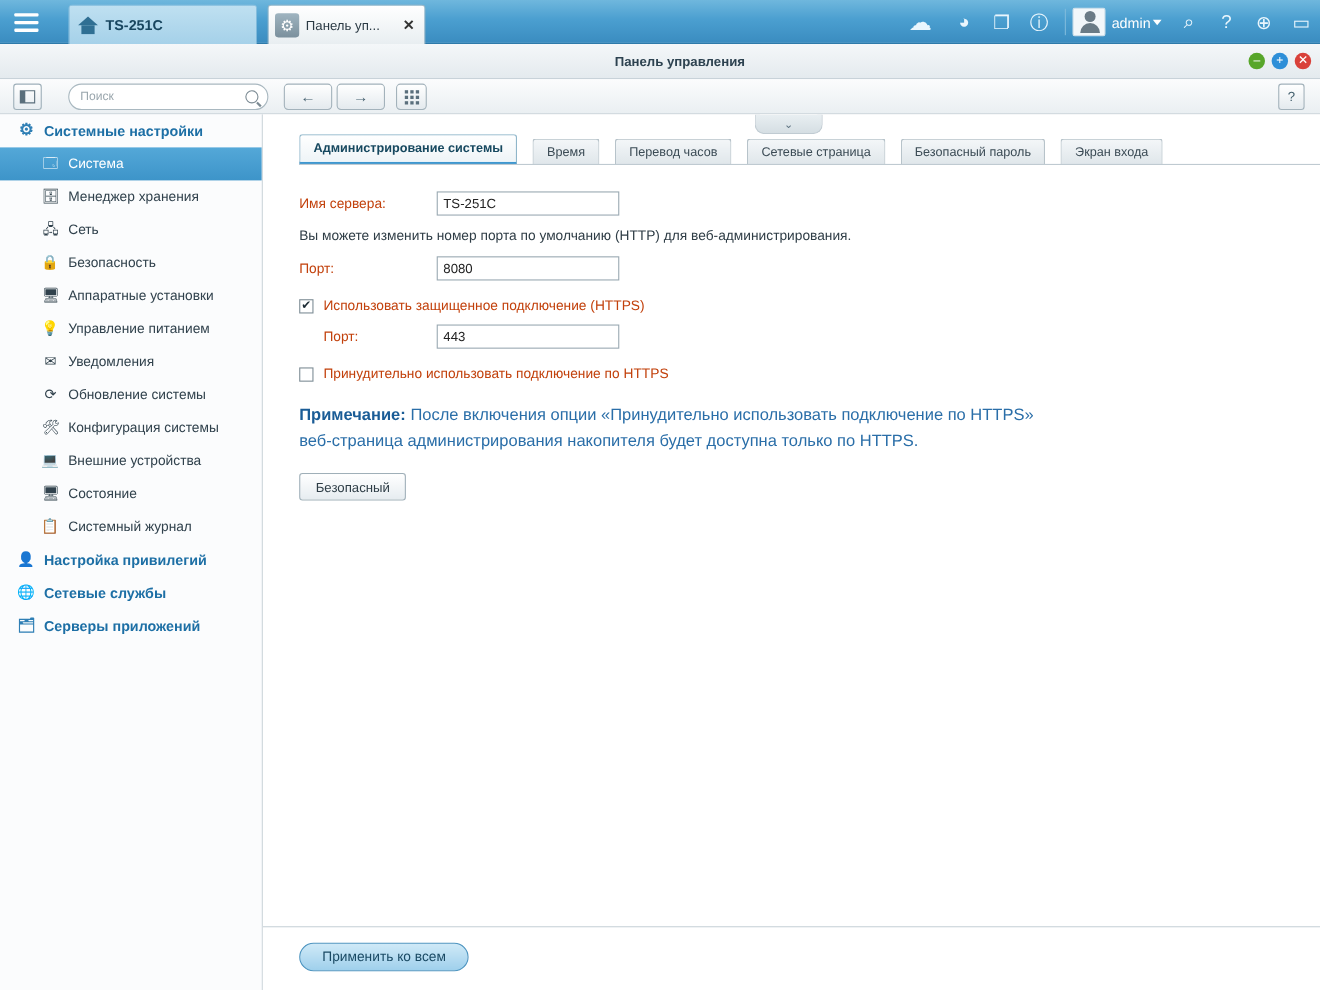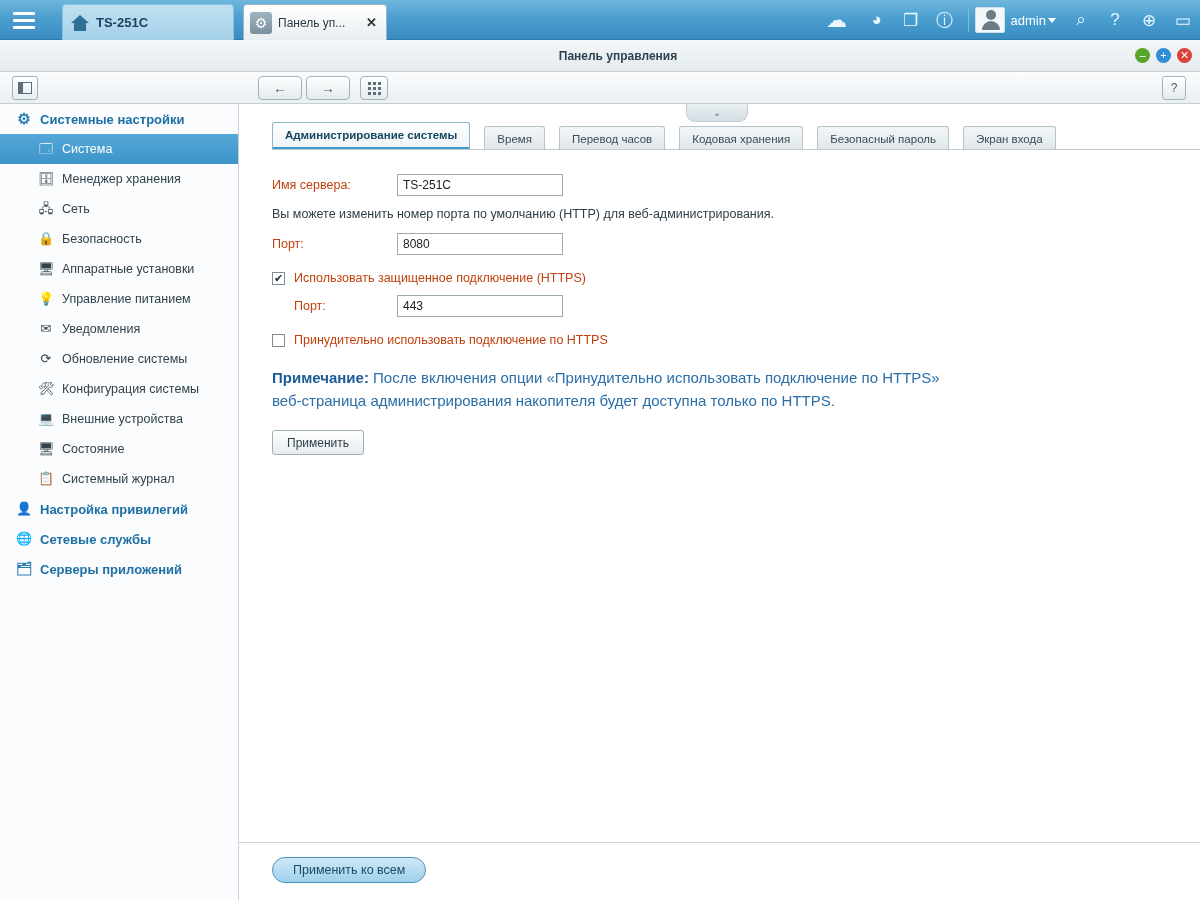--- a/index.html
+++ b/index.html
@@ -304,20 +304,24 @@
       <div class="wbtn min">–</div>
       <div class="wbtn max">+</div>
       <div class="wbtn cls">✕</div>
     </div>
   </div>
 
   <div class="toolbar">
     <div class="panel-toggle">
       <span></span>
     </div>
+    <div class="search-box">
+      <input placeholder="Поиск" style="">
+      <span class="mag"></span>
+    </div>
     <div class="navbtn back">←</div>
     <div class="navbtn fwd">→</div>
     <div class="gridbtn">
       <i></i>
         <i></i>
         <i></i>
       <i></i>
         <i></i>
         <i></i>
       <i></i>
@@ -399,21 +403,21 @@
   </div>
 
   <div class="content">
 
     <div class="collapse-handle">⌄</div>
 
     <div class="tabs">
       <div class="tab active">Администрирование системы</div>
       <div class="tab">Время</div>
       <div class="tab">Перевод часов</div>
-      <div class="tab">Кодовая хранения</div>
+      <div class="tab">Сетевые страница</div>
       <div class="tab">Безопасный пароль</div>
       <div class="tab">Экран входа</div>
     </div>
     <div class="tabs-underline"></div>
 
     <div class="form">
 
       <div class="row">
         <span class="lbl w125">Имя сервера:</span>
         <input class="txt" value="TS-251C" style="">
@@ -438,21 +442,21 @@
 
       <div class="chkrow" style="">
         <span class="chk"></span>
         <span class="lbl">Принудительно использовать подключение по HTTPS</span>
       </div>
 
       <div class="note">
         <b>Примечание:</b><span> После включения опции «Принудительно использовать подключение по HTTPS» веб-страница администрирования накопителя будет доступна только по HTTPS.</span>
       </div>
 
-      <button class="btn">Применить</button>
+      <button class="btn">Безопасный</button>
     </div>
   </div>
 
   <div class="footer">
     <button class="apply-all">Применить ко всем</button>
   </div>
 
 </div>
 
 </body></html>

